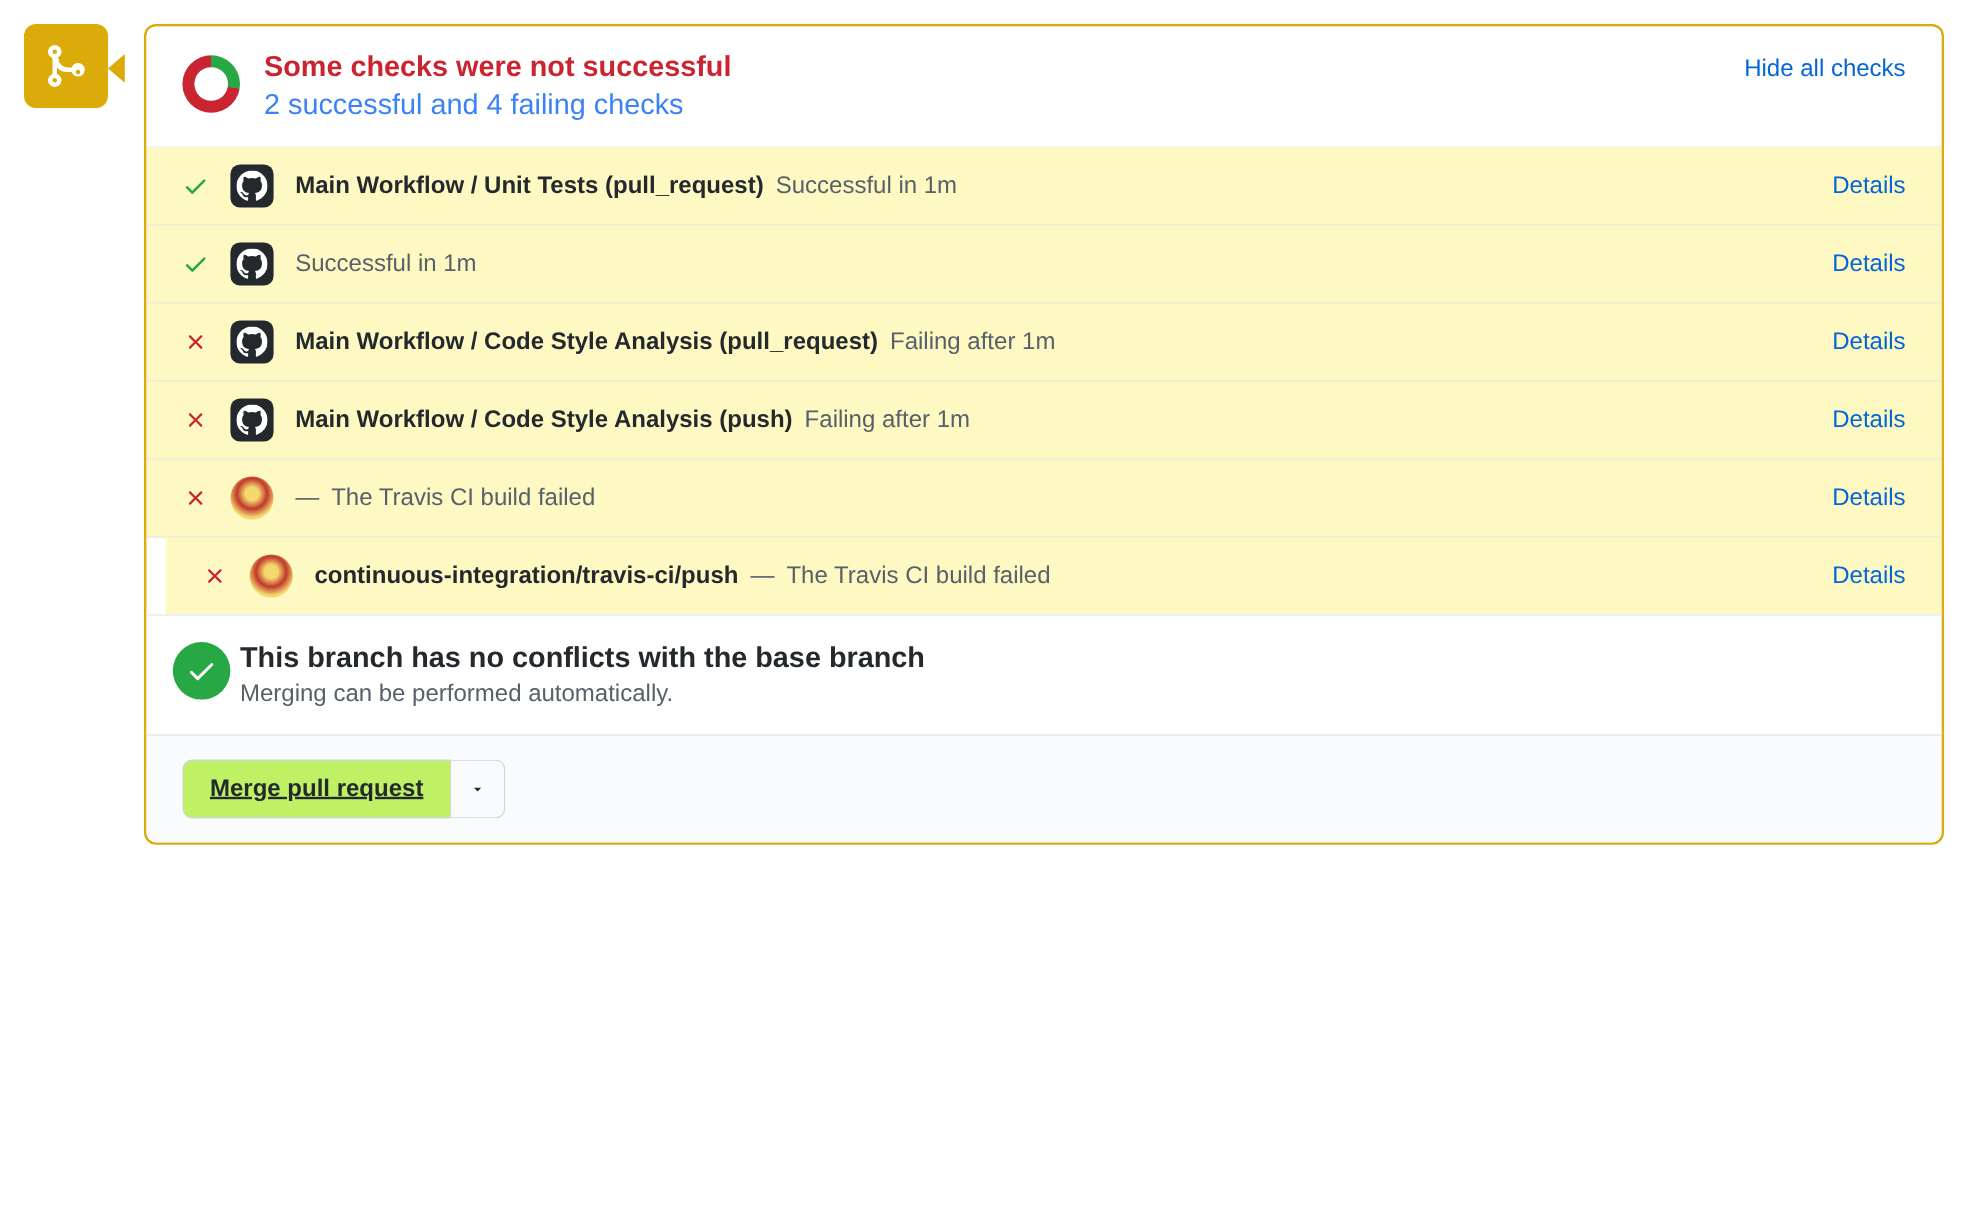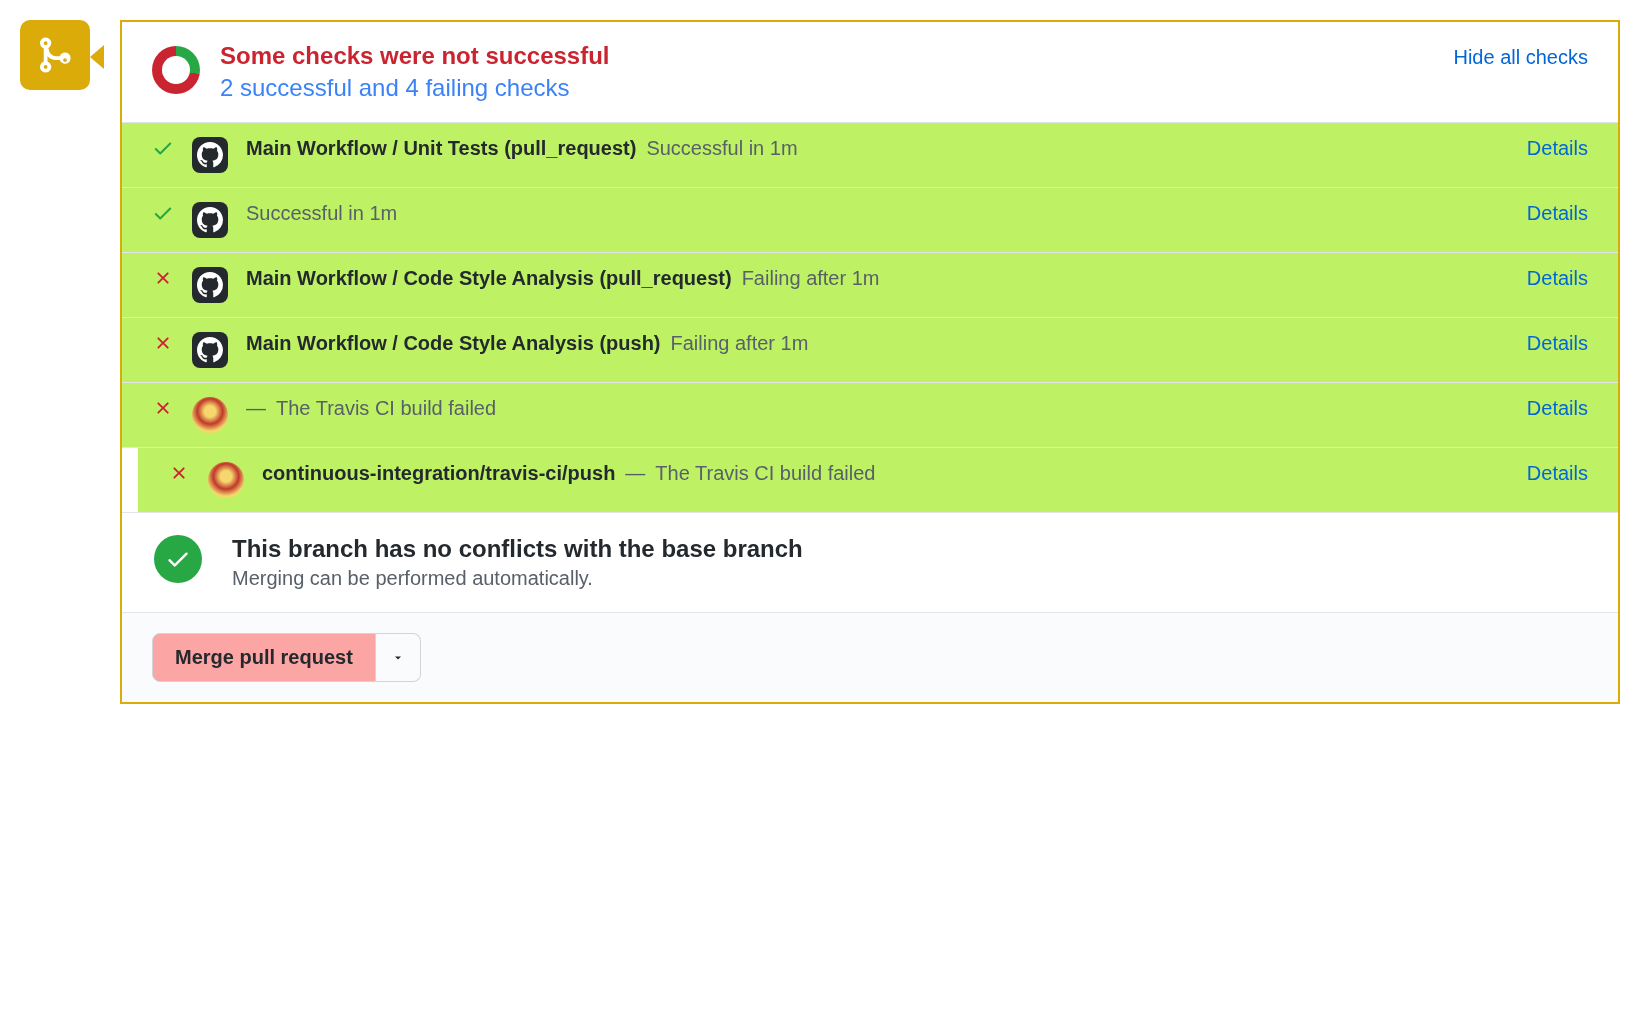--- a/index.html
+++ b/index.html
@@ -35,21 +35,21 @@
       top: 25px;
       width: 0;
       height: 0;
       border-top: 12px solid transparent;
       border-bottom: 12px solid transparent;
       border-right: 14px solid #dbab09;
     }
     .mergebox {
       flex: 1;
       border: 2px solid #dbab09;
-      border-radius: 0;
+      border-radius: 10px;
       overflow: hidden;
       background: #fff;
     }
     .section-header {
       display: flex;
       align-items: flex-start;
       padding: 20px 30px;
       gap: 20px;
       background: #fff;
     }
@@ -86,24 +86,25 @@
       cursor: pointer;
       align-self: flex-start;
       margin-top: 4px;
       text-align: center;
     }
     .checks-list {
       border-top: 1px solid #e1e4e8;
     }
     .check-row {
       display: flex;
+      align-items: center;
       padding: 14px 30px;
       gap: 18px;
       border-bottom: 1px solid #e1e4e8;
-      background: #bef264;
+      background: #fef9c3;
       font-size: 20px;
     }
     .check-row:last-child { border-bottom: none; margin-left: 16px; }
     .status-icon {
       width: 22px;
       height: 22px;
       display: flex;
       align-items: center;
       justify-content: center;
       flex-shrink: 0;
@@ -139,22 +140,22 @@
       color: #586069;
     }
     .dash { color: #586069; }
     .details-link {
       color: #0366d6;
       cursor: pointer;
     }
     .conflict-section {
       display: flex;
       align-items: flex-start;
-      padding: 22px 32px;
-      gap: 30px;
+      padding: 22px 22px;
+      gap: 8px;
       border-top: 1px solid #e1e4e8;
       background: #fff;
     }
     .big-check {
       width: 48px;
       height: 48px;
       border-radius: 50%;
       background: #28a745;
       display: flex;
       align-items: center;
@@ -176,28 +177,29 @@
       border-top: 1px solid #e1e4e8;
       padding: 20px 30px;
       display: flex;
       align-items: center;
       gap: 20px;
     }
     .btn-group {
       display: flex;
     }
     .merge-btn {
-      background: #fca5a5;
+      background: #bef264;
       border: 1px solid #d1d5da;
       border-radius: 8px 0 0 8px;
       padding: 12px 22px;
       font-size: 20px;
       font-weight: 600;
       color: #24292e;
       cursor: pointer;
+      text-decoration: underline;
     }
     .caret-btn {
       background: #fafbfc;
       border: 1px solid #d1d5da;
       border-left: none;
       border-radius: 0 8px 8px 0;
       padding: 12px 16px;
       cursor: pointer;
       display: flex;
       align-items: center;

